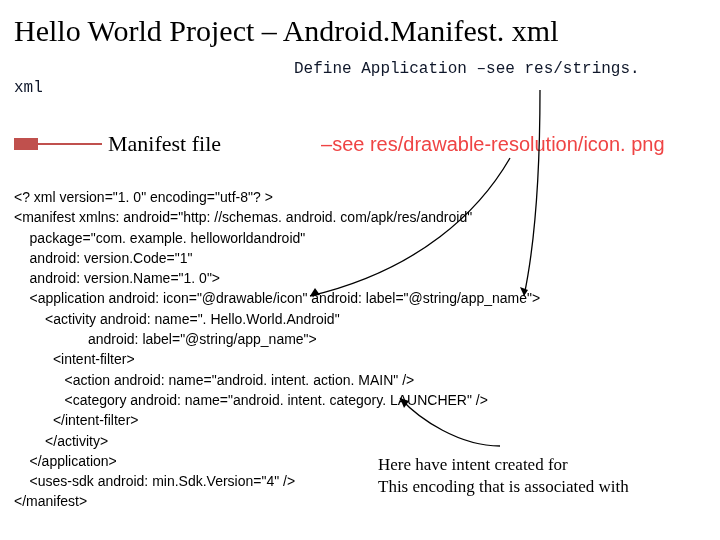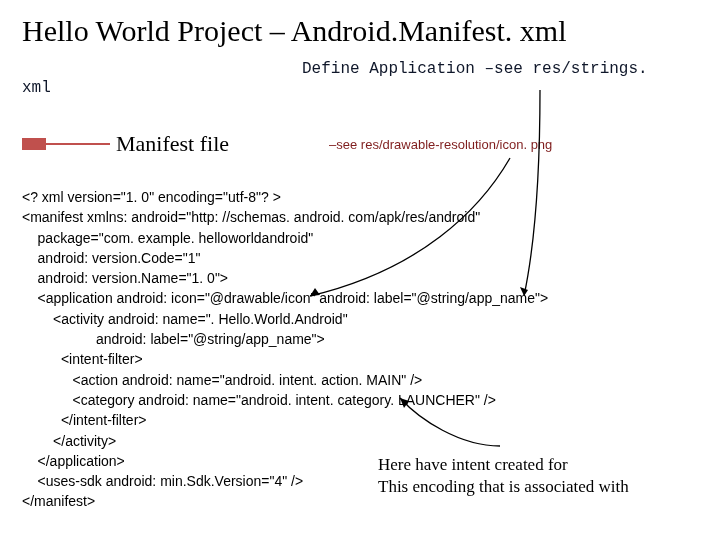--- a/index.html
+++ b/index.html
@@ -1,26 +1,26 @@
 <!DOCTYPE html>
 <html><head>
 <meta charset="utf-8">
 <style>
   * { box-sizing: border-box; margin: 0; padding: 0; }
   html, body { width: 720px; height: 540px; background: #fff; font-family: Georgia, 'Times New Roman', serif; }
-  .slide { position: relative; width: 692px; height: 540px; padding: 14px 22px; }
+  .slide { position: relative; width: 692px; height: 540px; padding: 14px 14px; }
   .title { font-size: 30px; font-weight: normal; color: #000; line-height: 1.1; }
   .subtitle-row { margin-top: 12px; }
   .subtitle-right { font-family: Liberation Mono, monospace; font-size: 16px; color: #0f172a; margin-left: 280px; }
   .mid-row { display: flex; align-items: center; margin-top: 34px; }
   .accent { width: 88px; height: 12px; position: relative; margin-right: 6px; }
   .accent::before { content: ""; position: absolute; left: 0; top: 0; width: 24px; height: 12px; background: #c0504d; }
   .accent::after { content: ""; position: absolute; left: 24px; top: 5px; width: 64px; height: 2px; background: #c0504d; }
   .section-label { font-size: 22px; color: #000; }
-  .see-drawable { font-family: Arial, Helvetica, sans-serif; font-size: 13px; color: #7f1d1d; margin-left: 100px; }
+  .see-drawable { font-family: Arial, Helvetica, sans-serif; font-size: 20px; color: #ef4444; margin-left: 100px; }
   .code-block { font-family: Arial, Helvetica, sans-serif; font-size: 14px; color: #000; white-space: pre; line-height: 1.45; margin-top: 30px; }
   .annotation { position: absolute; right: 34px; bottom: 42px; font-size: 17px; line-height: 1.3; width: 280px; font-family: Georgia, 'Times New Roman', serif; }
   .arrows { position: absolute; left: 0; top: 0; width: 720px; height: 540px; pointer-events: none; }
 </style>
 </head>
 <body>
 
 <div class="slide">
   <h1 class="title">Hello World Project – Android.Manifest. xml</h1>
 

